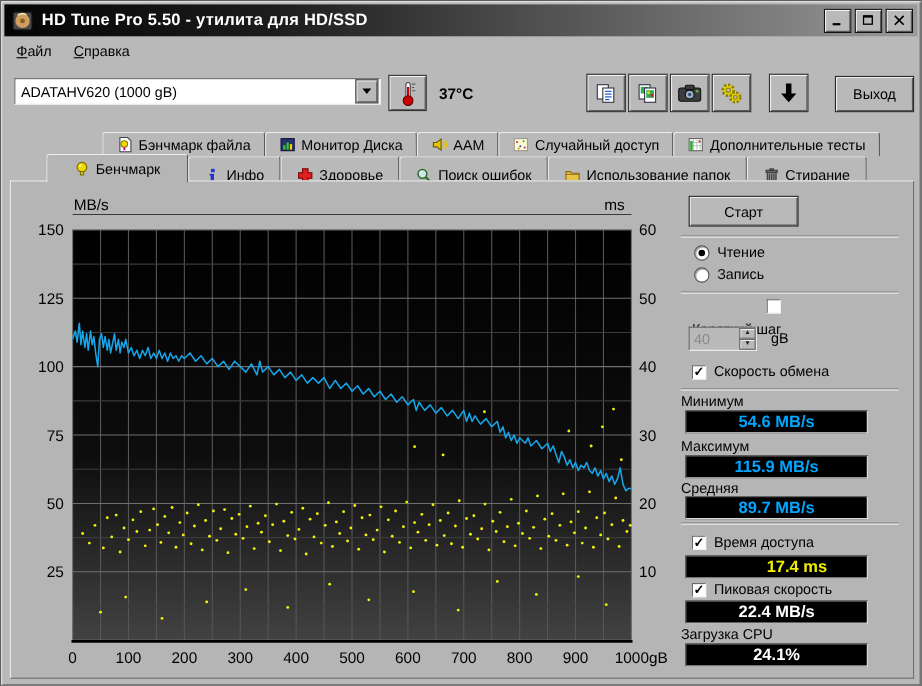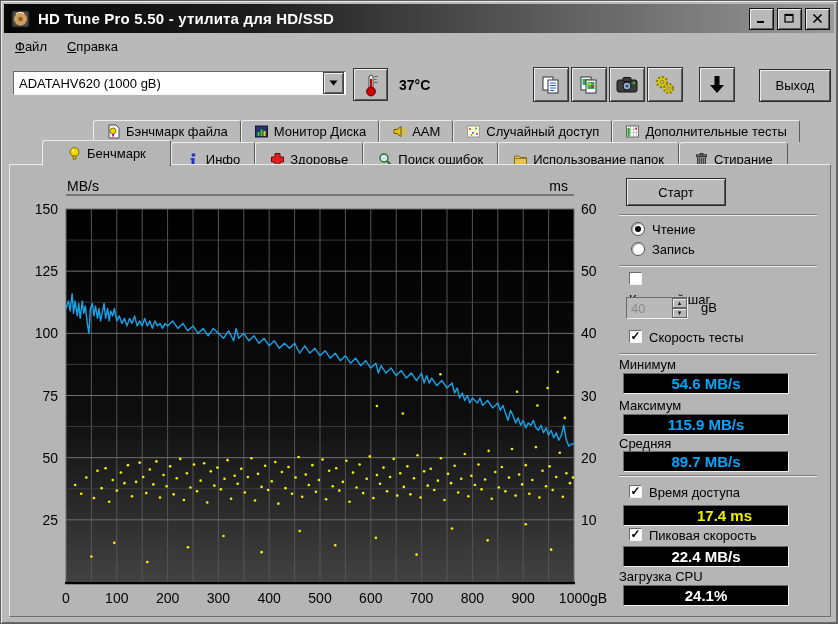--- a/index.html
+++ b/index.html
@@ -51,21 +51,21 @@
   .page{position:absolute;left:8px;top:163px;right:6px;bottom:6px;background:#b5b5b5;
     border:1px solid;border-color:#eaeaea #6e6e6e #6e6e6e #eaeaea;box-sizing:border-box;}
   #chart{position:absolute;left:8px;top:163px;width:604px;height:453px;}
   
   .panel{position:absolute;left:612px;top:163px;width:222px;bottom:6px;font-size:13px;color:#000;}
   .start-btn{position:absolute;left:13px;top:14px;width:98px;height:26px;background:#b9b9b9;
     border:1px solid #2a2a2a;box-shadow:inset 1px 1px 0 #ededed, inset -1px -1px 0 #585858;
     font-size:13px;display:flex;align-items:center;justify-content:center;}
   .groove{position:absolute;left:6px;width:198px;height:0;border-top:1px solid #7e7e7e;
     border-bottom:1px solid #f0f0f0;}
-  .ctl-row{position:absolute;display:flex;align-items:flex-start;gap:7px;}
+  .ctl-row{position:absolute;display:flex;align-items:flex-end;gap:7px;}
   .radio{width:12px;height:12px;border-radius:50%;background:#fff;border:1px solid #555;
     box-shadow:inset 1px 1px 1px #9a9a9a;position:relative;flex:0 0 auto;}
   .radio.sel::after{content:"";position:absolute;left:3px;top:3px;width:6px;height:6px;
     border-radius:50%;background:#000;}
   .checkbox{width:13px;height:13px;background:#fff;border:1px solid;
     border-color:#6b6b6b #f2f2f2 #f2f2f2 #6b6b6b;box-sizing:border-box;position:relative;
     flex:0 0 auto;display:flex;align-items:center;justify-content:center;}
   .checkbox.checked::after{content:"✓";font-size:12px;font-weight:bold;line-height:1;
     margin-top:-1px;}
   .spinbox{position:absolute;left:13px;top:133px;width:62px;height:22px;background:#b9b9b9;
@@ -533,21 +533,21 @@
       <div class="spin-text">40</div>
       <div class="spin-btns">
         <div>▲</div>
         <div>▼</div>
       </div>
     </div>
     <span class="plabel" style="left:88px;top:136px;">gB</span>
 
     <div class="ctl-row" style="left:16px;top:166px;">
       <div class="checkbox checked"></div>
-      <span>Скорость тесты</span>
+      <span>Скорость обмена</span>
     </div>
     <div class="groove" style="top:189px;"></div>
 
     <div class="plabel" style="top:193px;">Минимум</div>
     <div class="vbox v-blue" style="top:209px;">54.6 MB/s</div>
     <div class="plabel" style="top:234px;">Максимум</div>
     <div class="vbox v-blue" style="top:250px;">115.9 MB/s</div>
     <div class="plabel" style="top:272px;">Средняя</div>
     <div class="vbox v-blue" style="top:287px;">89.7 MB/s</div>
     <div class="groove" style="top:311px;"></div>

